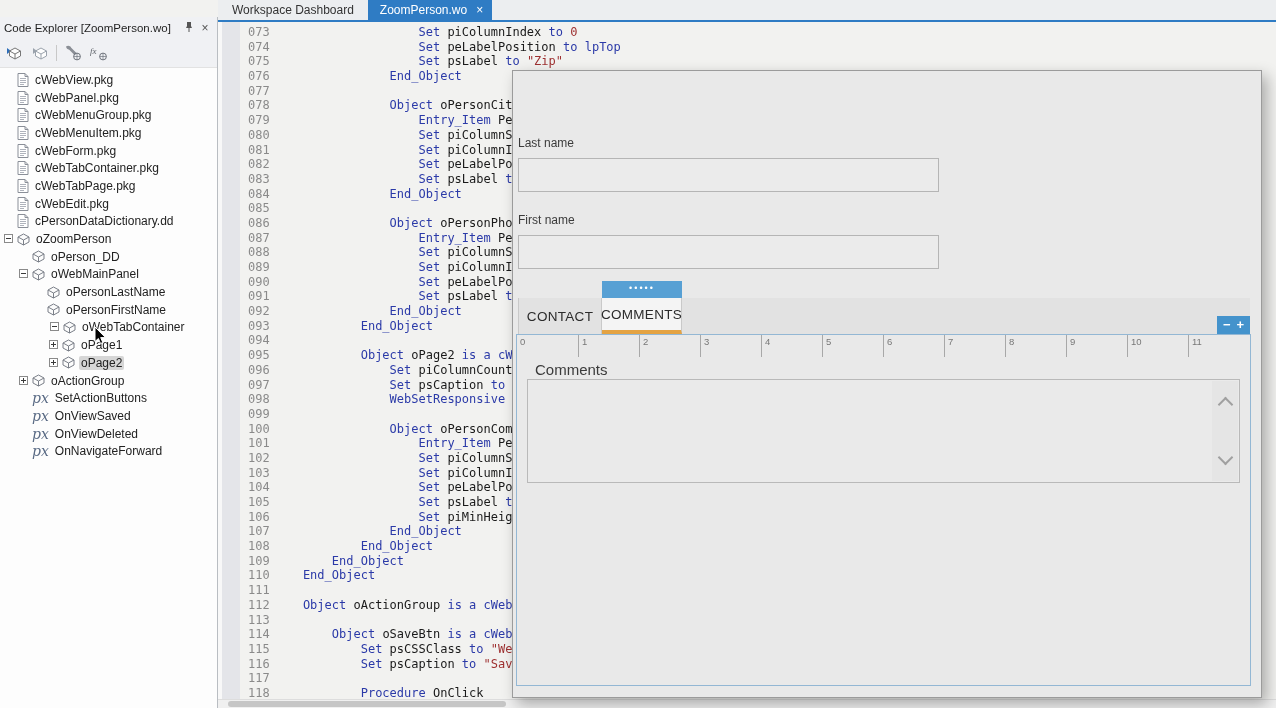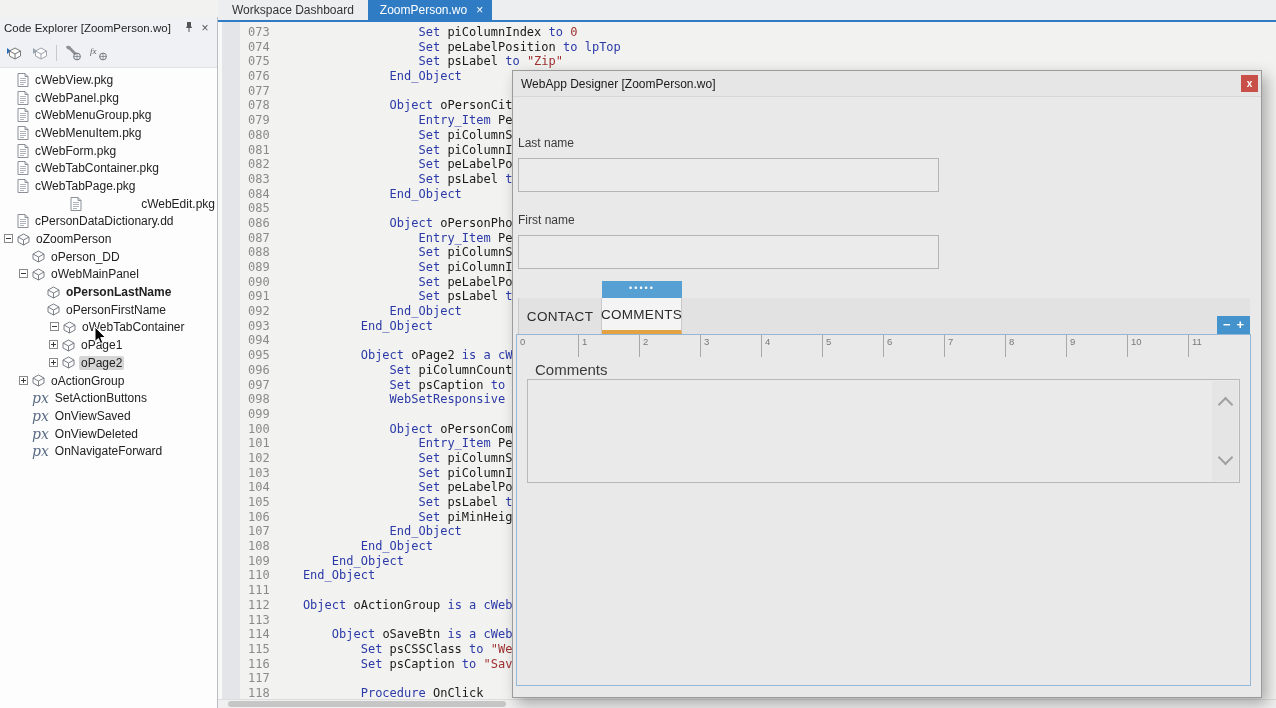--- a/index.html
+++ b/index.html
@@ -201,21 +201,21 @@
           <span class="sp" style="width:13px"></span>
           <span class="ticon">
             <svg width="12" height="14" viewBox="0 0 12 14">
               <path d="M1 .5h7l3 3V13.5H1z" fill="#fff" stroke="#8a8f98"></path>
               <path d="M8 .5v3h3" fill="none" stroke="#8a8f98"></path>
               <path d="M3 5.5h6M3 7.5h6M3 9.5h6M3 11.5h4" stroke="#9aa0ab" stroke-width=".8"></path>
             </svg>
           </span>
           <span class="tlabel">cWebTabPage.pkg</span>
         </div>
-        <div class="trow" style="padding-left: 4px; justify-content: space-between;">
+        <div class="trow" style="padding-left: 4px;">
           <span class="sp" style="width:13px"></span>
           <span class="ticon">
             <svg width="12" height="14" viewBox="0 0 12 14">
               <path d="M1 .5h7l3 3V13.5H1z" fill="#fff" stroke="#8a8f98"></path>
               <path d="M8 .5v3h3" fill="none" stroke="#8a8f98"></path>
               <path d="M3 5.5h6M3 7.5h6M3 9.5h6M3 11.5h4" stroke="#9aa0ab" stroke-width=".8"></path>
             </svg>
           </span>
           <span class="tlabel">cWebEdit.pkg</span>
         </div>
@@ -259,21 +259,21 @@
               <line x1="2" y1="4.5" x2="7" y2="4.5" stroke="#3a3a3a"></line>
             </svg></span>
           <span class="ticon">
             <svg width="13" height="13" viewBox="0 0 13 13">
               <path d="M6.5 1 12 4v5L6.5 12 1 9V4z" fill="#fcfcfc" stroke="#7a7f88"></path>
               <path d="M1 4l5.5 3L12 4M6.5 7v5" fill="none" stroke="#7a7f88"></path>
             </svg>
           </span>
           <span class="tlabel">oWebMainPanel</span>
         </div>
-        <div class="trow" style="padding-left: 34px; font-weight: bold;">
+        <div class="trow" style="padding-left: 34px;">
           <span class="sp" style="width:13px"></span>
           <span class="ticon">
             <svg width="13" height="13" viewBox="0 0 13 13">
               <path d="M6.5 1 12 4v5L6.5 12 1 9V4z" fill="#fcfcfc" stroke="#7a7f88"></path>
               <path d="M1 4l5.5 3L12 4M6.5 7v5" fill="none" stroke="#7a7f88"></path>
             </svg>
           </span>
           <span class="tlabel">oPersonLastName</span>
         </div>
         <div class="trow" style="padding-left: 34px;">
@@ -423,24 +423,20 @@
           <div class="cl"><span class="ln">117</span><span class="ct" style="padding-left: 0ch;"></span></div>
           <div class="cl"><span class="ln">118</span><span class="ct" style="padding-left: 12ch;"><span class="tk-k">Procedure</span><span class="tk-d"> OnClick</span></span></div>
         </div>
     </div>
     <div class="hscroll">
       <div class="hthumb"></div>
     </div>
   </main>
 
   <section class="designer">
-    <div class="d-title">
-      <span>WebApp Designer [ZoomPerson.wo]</span>
-      <span class="d-close">x</span>
-    </div>
     <div class="d-body">
       <div id="dfields">
           <div class="fld" style="top: 40px;">
             <div class="flabel">Last name</div>
             <div class="finput"></div>
           </div>
           <div class="fld" style="top: 117px;">
             <div class="flabel">First name</div>
             <div class="finput"></div>
           </div>

